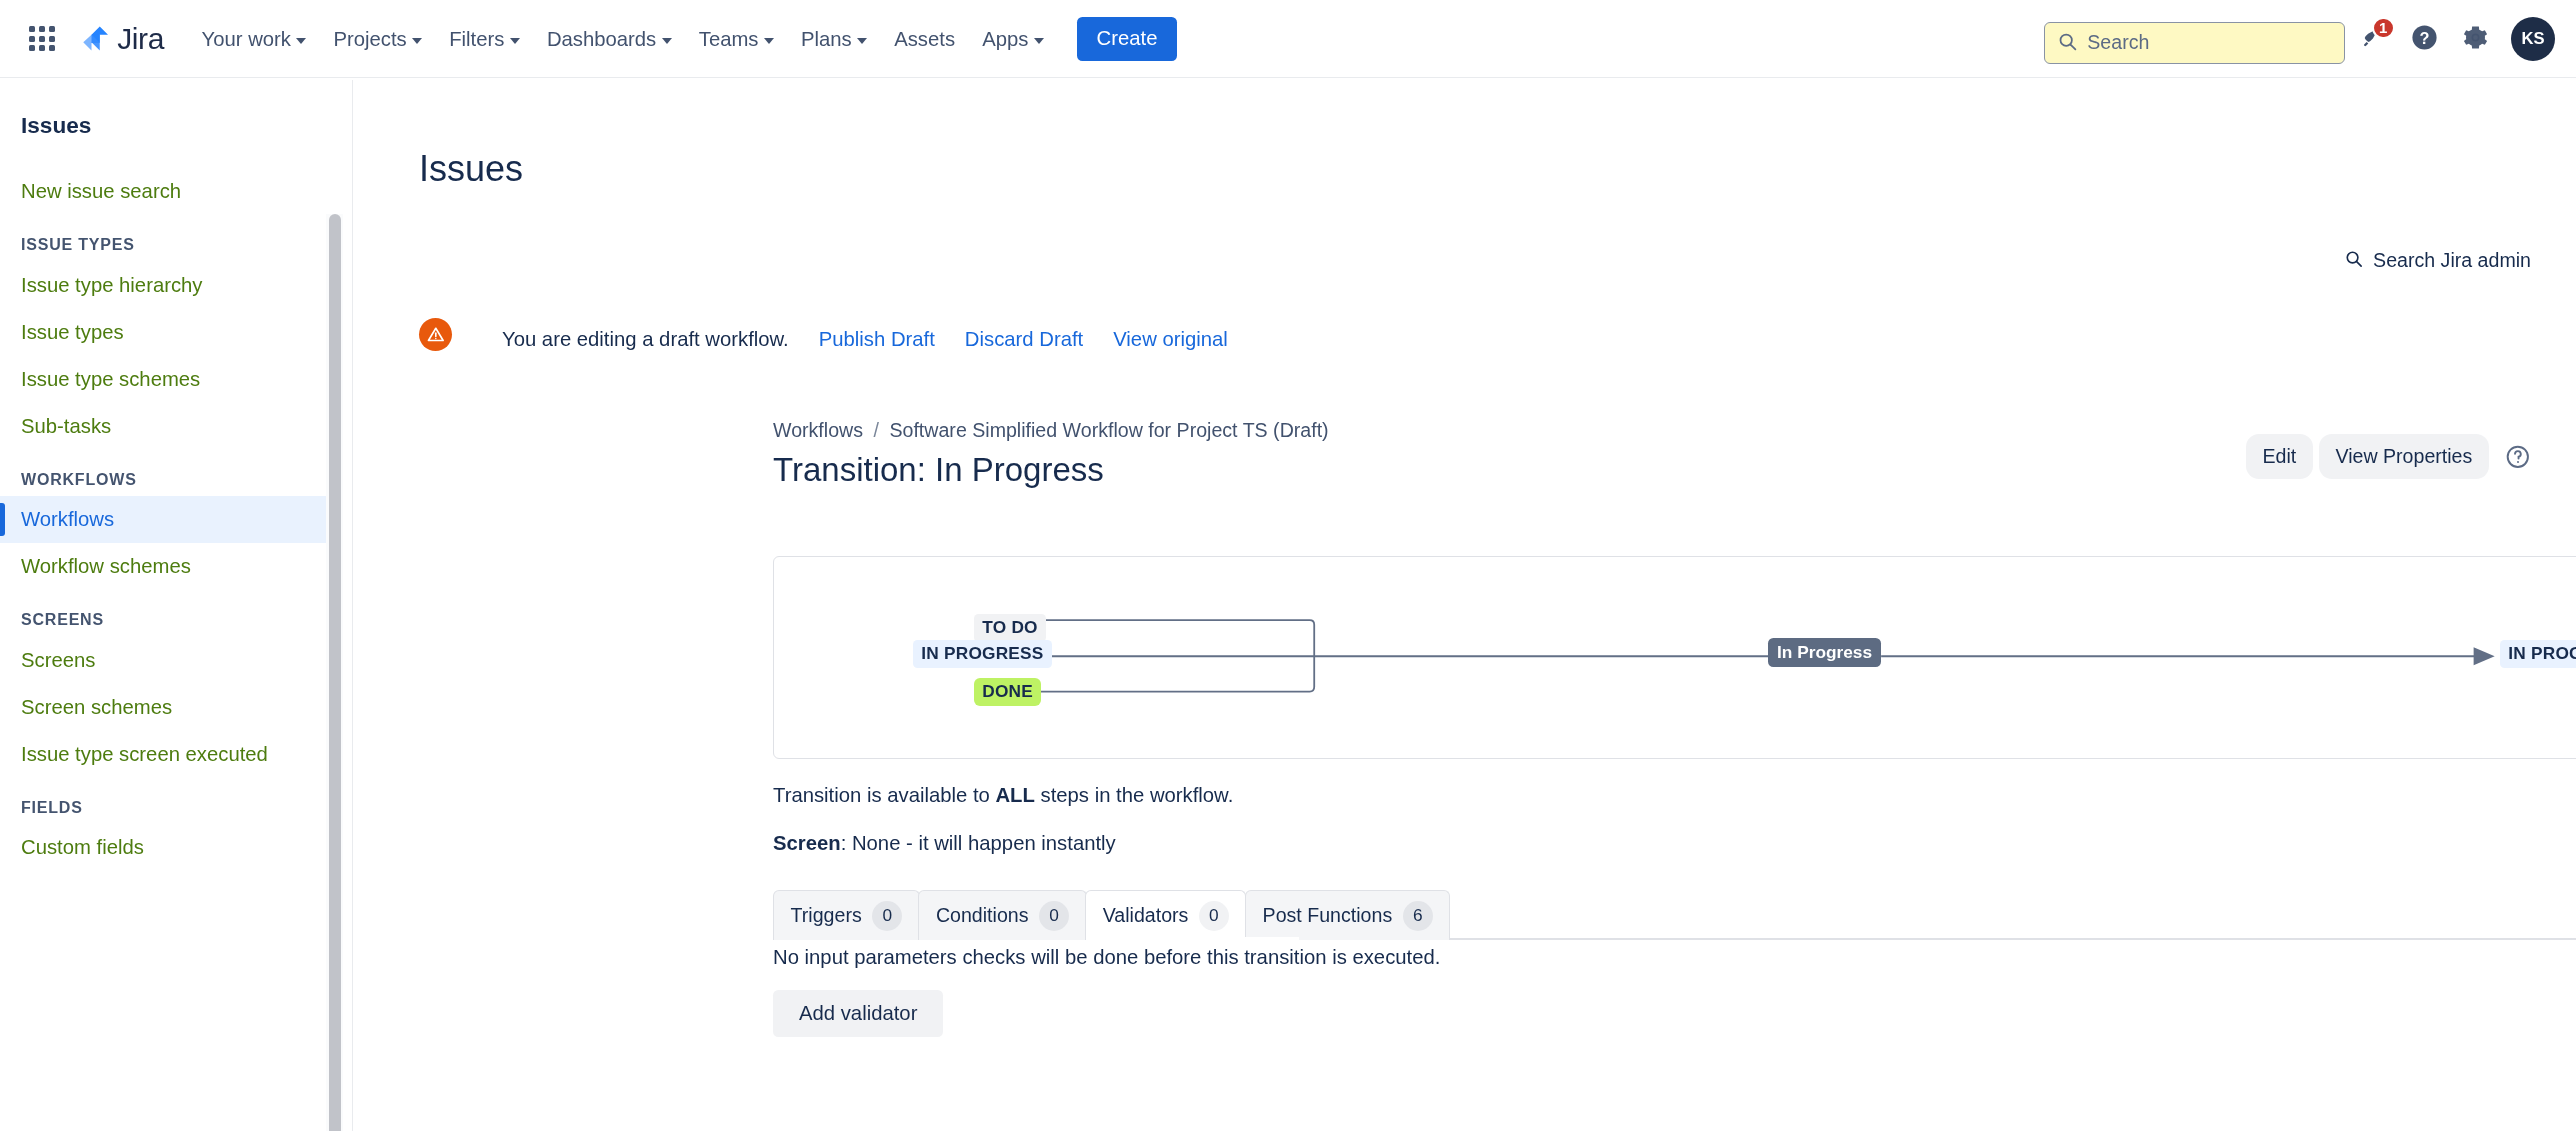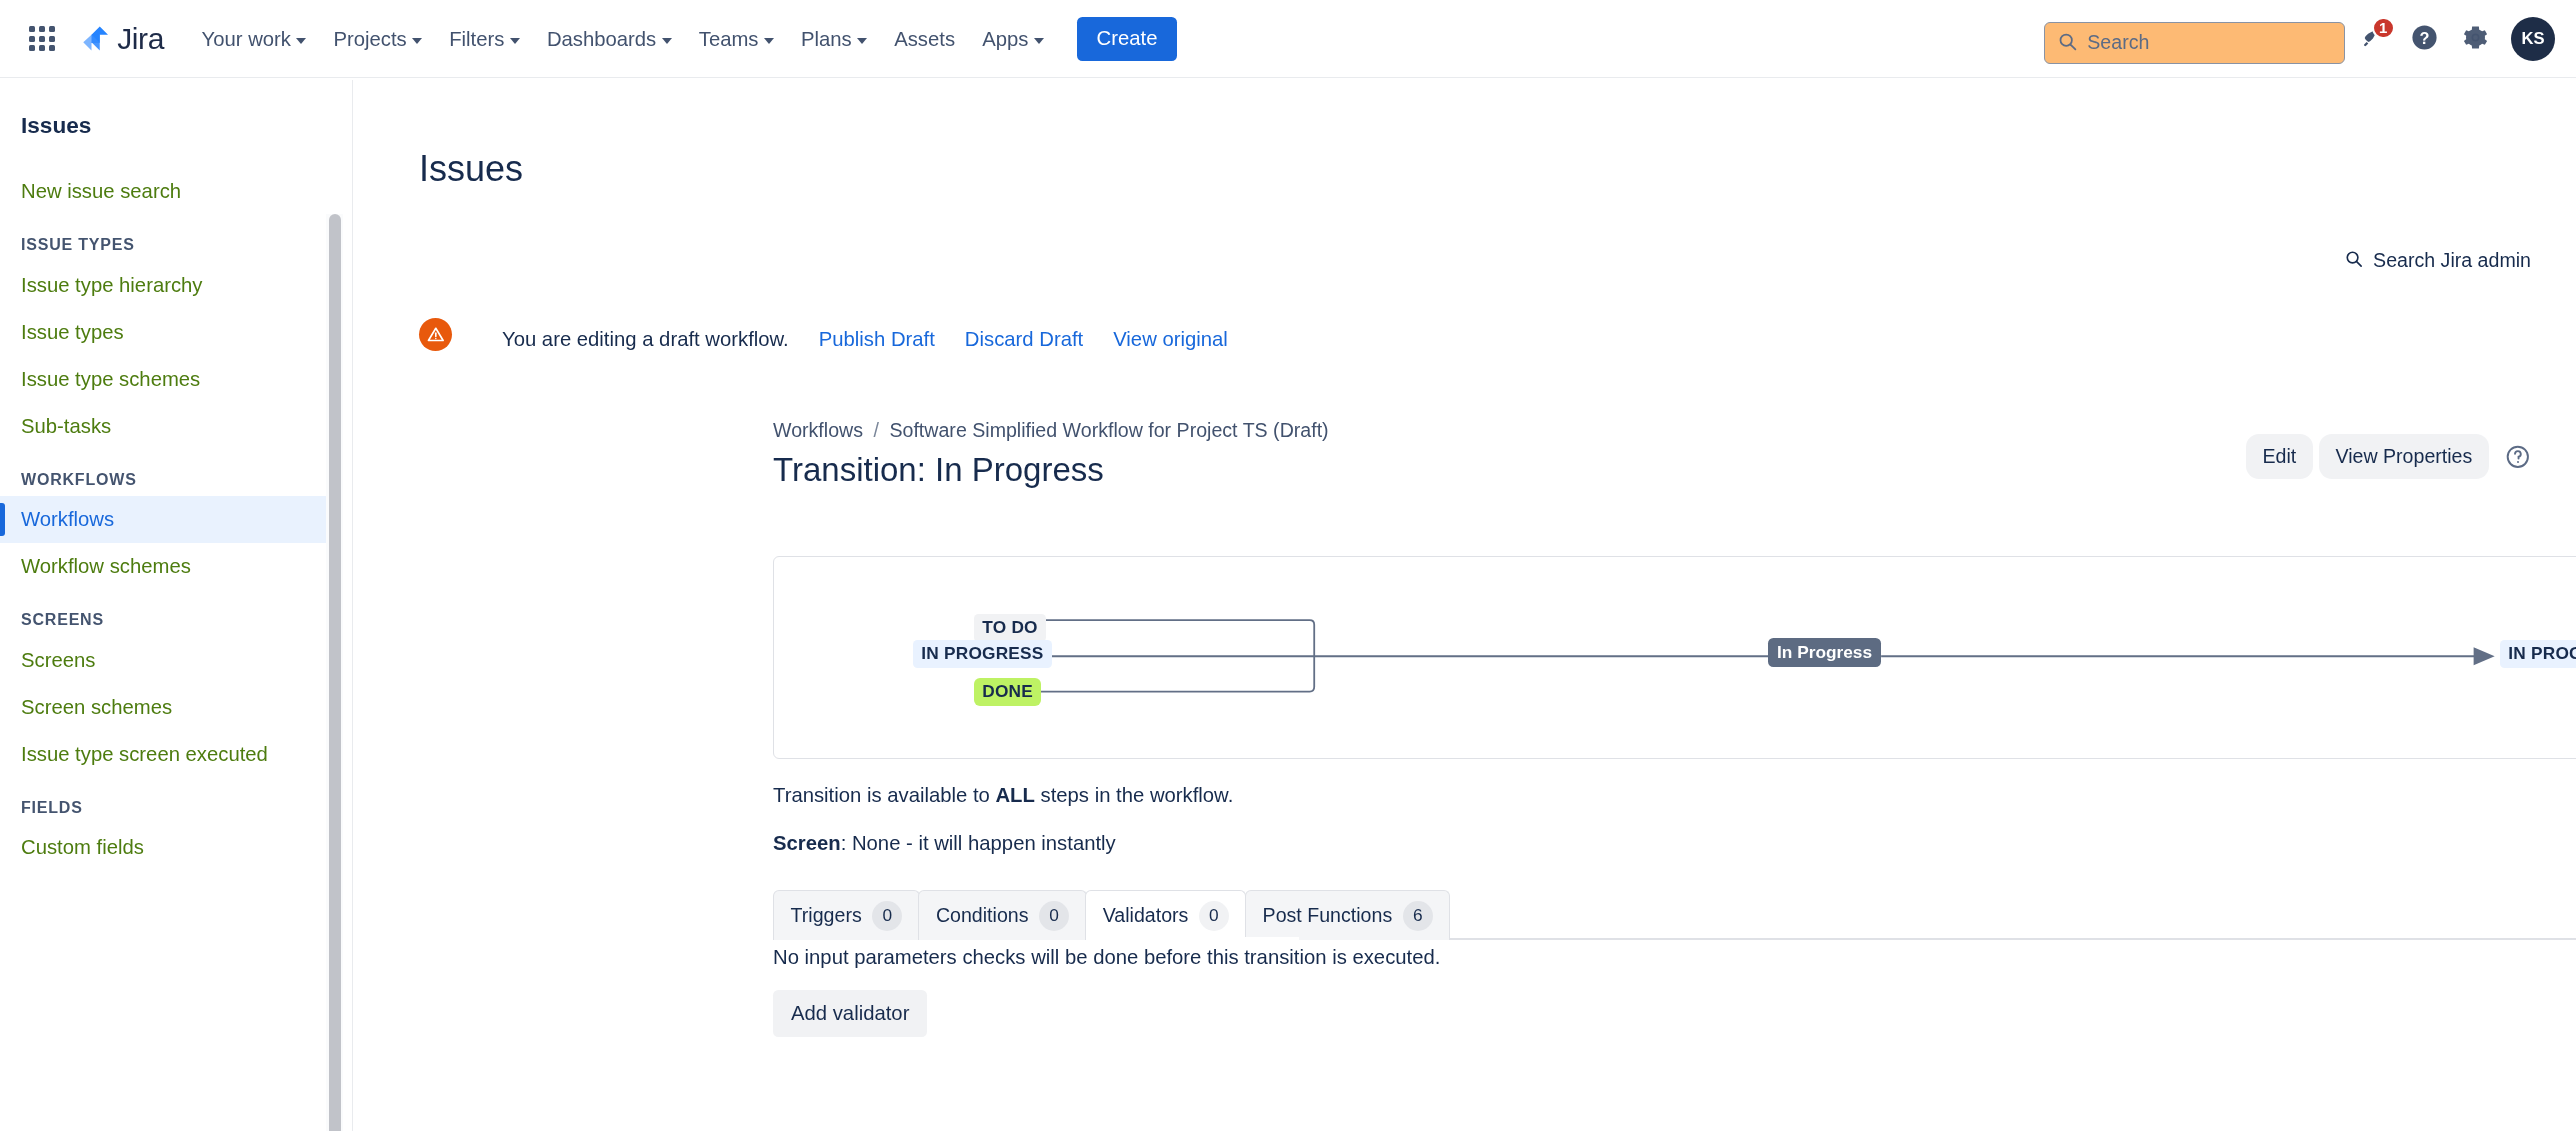--- a/index.html
+++ b/index.html
@@ -48,21 +48,21 @@
     border: none; border-radius: 5.3px;
     padding: 0 19.6px; height: 44px; cursor: pointer;
     font-family: inherit;
   }
 
   .nav-right { position: absolute; right: 21px; display: flex; align-items: center; gap: 4.5px; }
   .search-box {
     width: 301px; height: 42px;
     border: 1.5px solid #8993a4; border-radius: 6px;
     display: flex; align-items: center; gap: 9.8px; padding: 0 12px;
-    background: #fdba74; cursor: text; margin-top: 8px;
+    background: #fef9c3; cursor: text; margin-top: 8px;
   }
   .search-ph { font-size: 19.6px; color: #5c6b85; }
 
   .icon-btn {
     width: 47px; height: 47px; border-radius: 50%;
     display: flex; align-items: center; justify-content: center;
     cursor: pointer; position: relative; background: transparent;
   }
   .badge {
     position: absolute; top: 1.5px; right: 1.5px;
@@ -226,21 +226,21 @@
   }
 
   .tab-body {
     position: absolute; left: 419px; top: 866px;
     font-size: 20.3px; color: #172b4d;
   }
   .add-validator {
     position: absolute; left: 419px; top: 910px;
     background: #f1f2f4; color: #172b4d;
     border: none; border-radius: 5.3px; cursor: pointer;
-    font-size: 20.3px; padding: 0 18px; height: 47px; font-family: inherit;
+    font-size: 20.3px; padding: 0 26px; height: 47px; font-family: inherit;
   }
 </style>
 </head>
 <body>
 
 <div class="topnav">
 
   <div class="app-switcher">
     <div class="grid-dots">
       <i></i>

